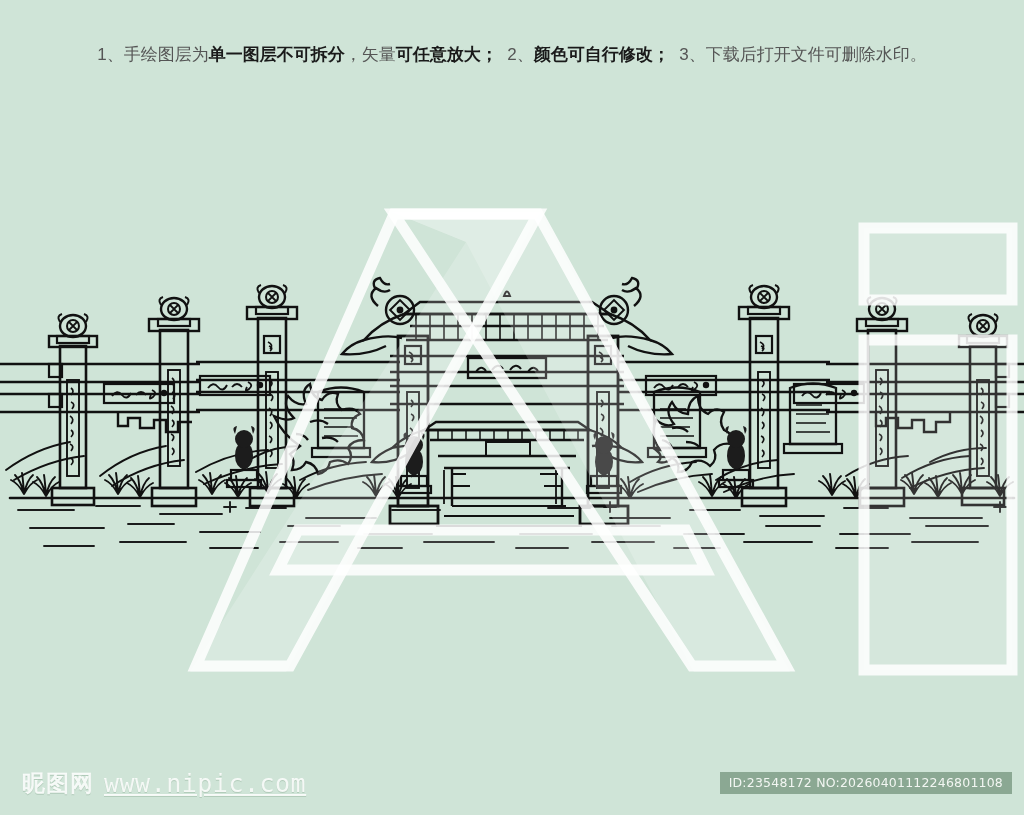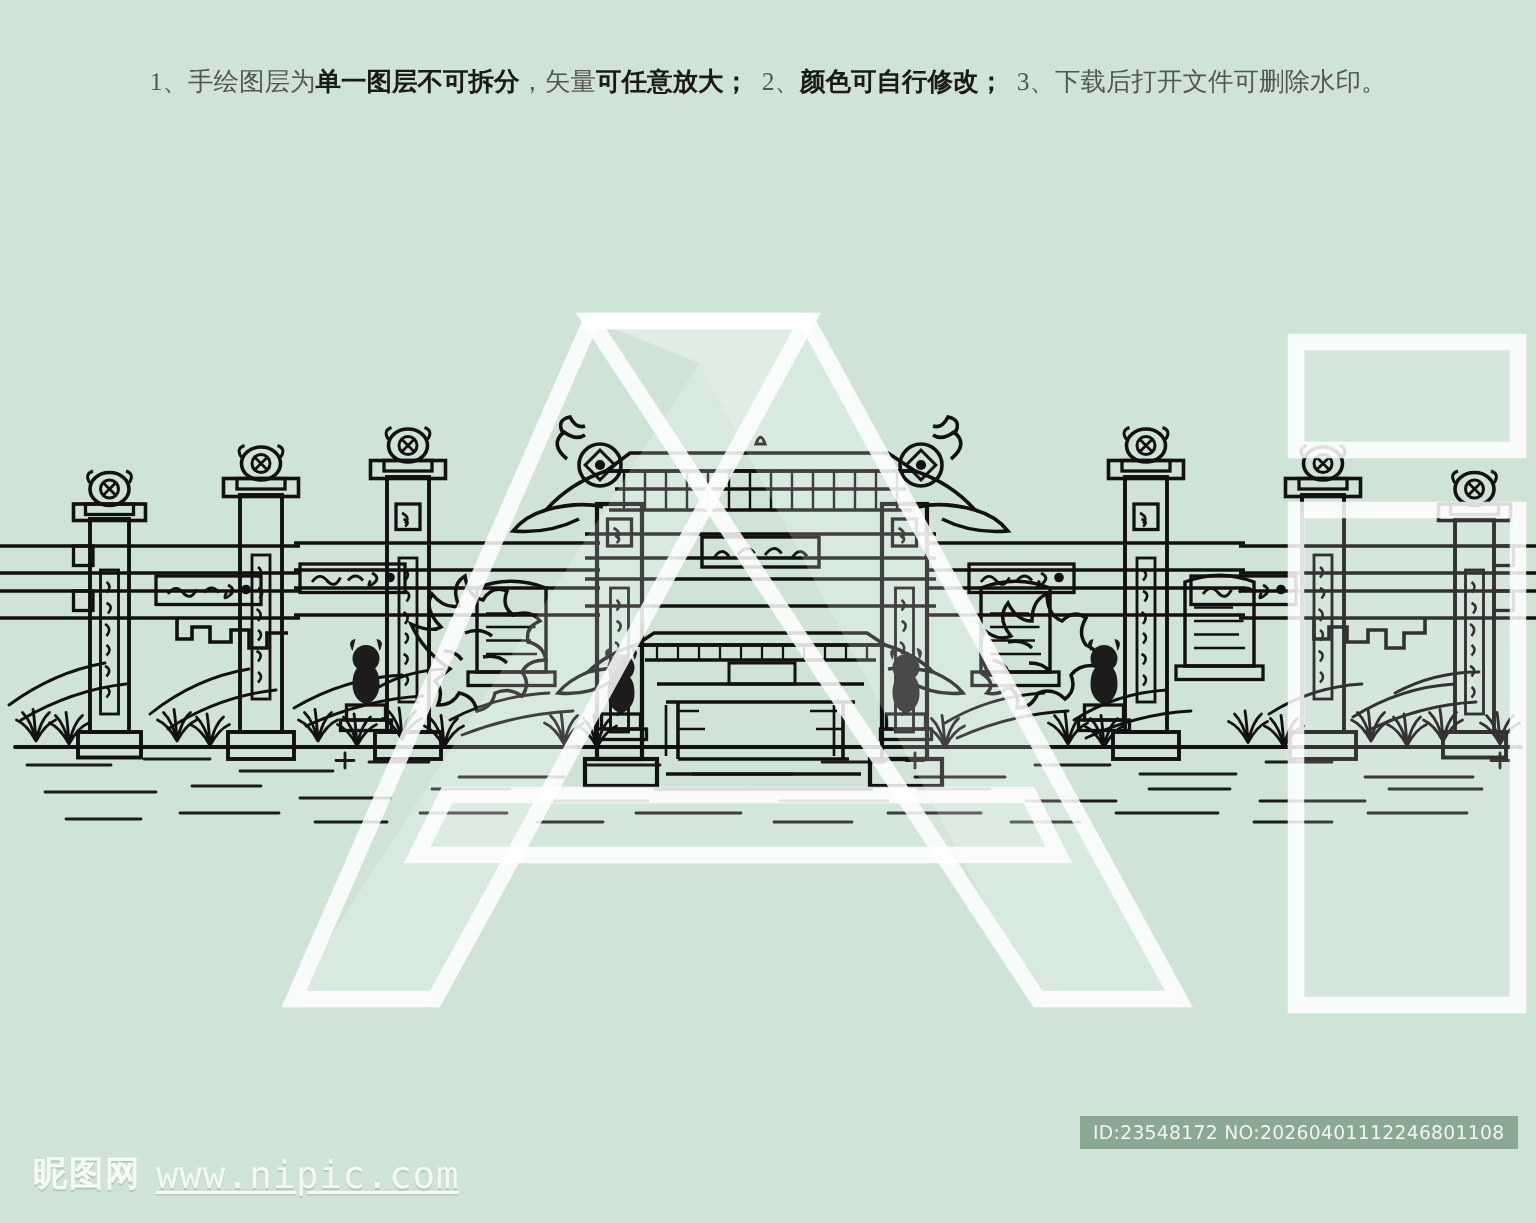--- a/index.html
+++ b/index.html
@@ -13,21 +13,21 @@
   #stage{position:absolute;inset:0;width:1024px;height:815px;}
 
   
   .notice{
     position:absolute;left:0;top:40px;width:1024px;
     text-align:center;
     font-size:17px;line-height:30px;
     color:#3b3b3b;
     white-space:nowrap;
     letter-spacing:0px;
-    font-family:Liberation Serif, serif;
+    font-family:Liberation Sans, sans-serif;
   }
   .notice .b{font-weight:bold;color:#1a1a1a;}
   .notice .n{color:#555;}
 
   
   #art{position:absolute;left:0;top:150px;width:1024px;height:420px;}
   #art svg{display:block;}
 
   
   #wm{position:absolute;left:0;top:0;width:1024px;height:760px;pointer-events:none;}
@@ -47,21 +47,21 @@
   }
   .brand-url{
     font-size:25px;line-height:19px;
     color:rgba(255,255,255,.85);
     font-family:"DejaVu Sans Mono","Liberation Mono",monospace;
     letter-spacing:.5px;
     text-shadow:0 1px 0 rgba(150,180,158,.5);
     text-decoration:underline;
   }
   .idbox{
-    position:absolute;right:12px;top:744px;
+    position:absolute;right:12px;top:772px;
     background:#8ba893;
     color:#f2f6f2;
     font-size:12.5px;line-height:20px;
     padding:1px 9px;
     font-family:"DejaVu Sans","Liberation Sans",sans-serif;
     letter-spacing:.2px;
     white-space:nowrap;
   }
 </style>
 </head>

